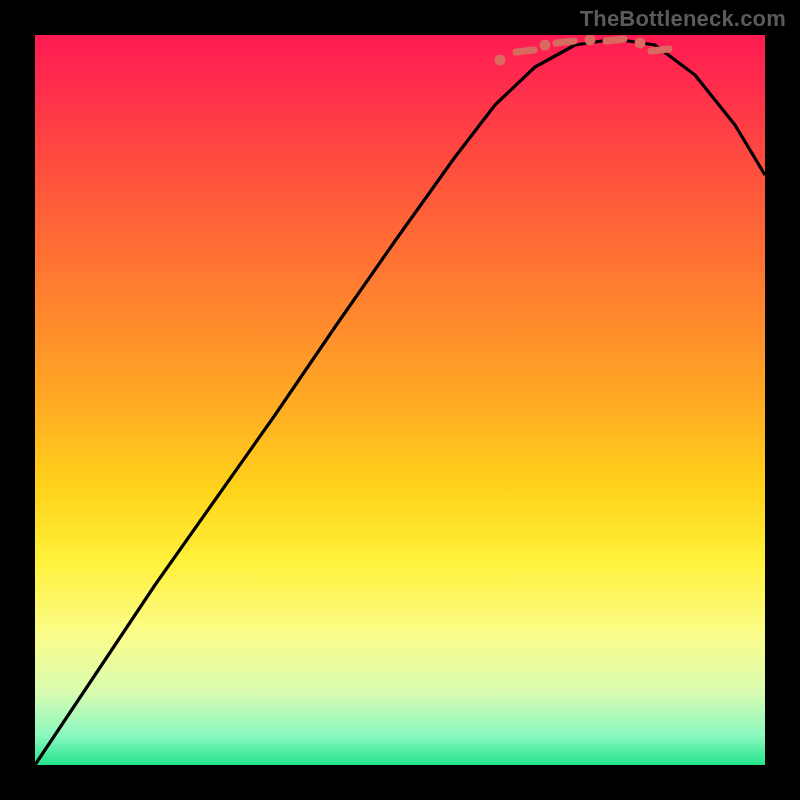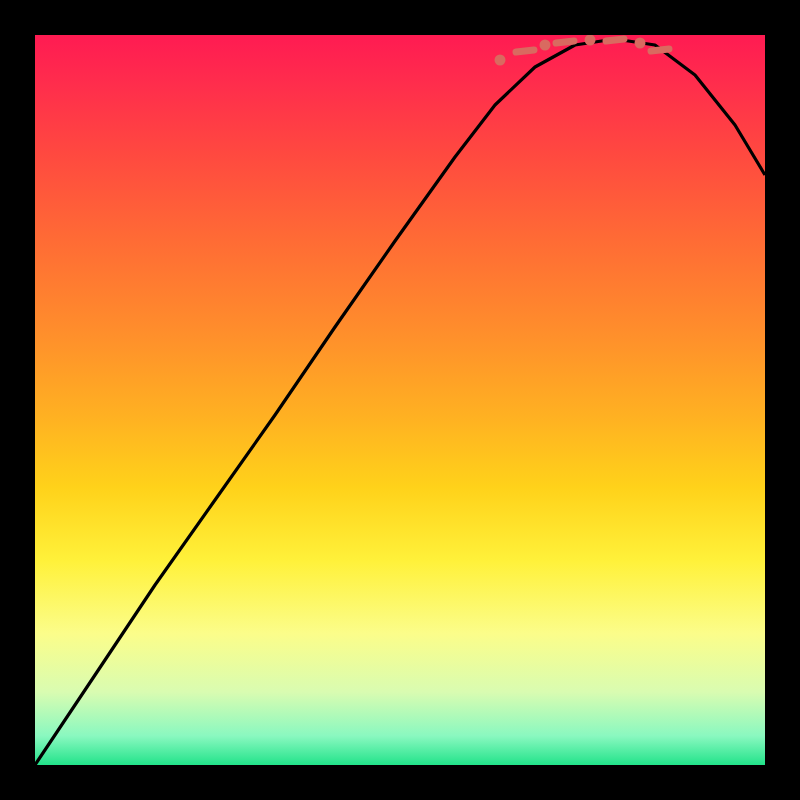--- a/index.html
+++ b/index.html
@@ -69,20 +69,21 @@
   .dash {
     stroke: #d96a60;
     stroke-width: 7;
     stroke-linecap: round;
   }
 </style>
 </head>
 <body>
 
 <div class="frame">
+  <div class="watermark">TheBottleneck.com</div>
 
   <div class="plotbox">
     <div class="gradient"></div>
 
     <svg class="curve" viewBox="0 0 730 730" preserveAspectRatio="none">
       <path id="curvePath" class="curve-path" d="M0 730 L60 640 L120 550 L180 465 L240 380 L300 292 L360 206 L420 122 L460 70 L500 32 L540 10 L580 4 L620 10 L660 40 L700 90 L730 140"></path>
       <g id="markerGroup">
           <circle class="dot" cx="465" cy="25" r="5.5"></circle>
           <line class="dash" x1="481" y1="17" x2="499" y2="15"></line>
           <circle class="dot" cx="510" cy="10" r="5.5"></circle>

